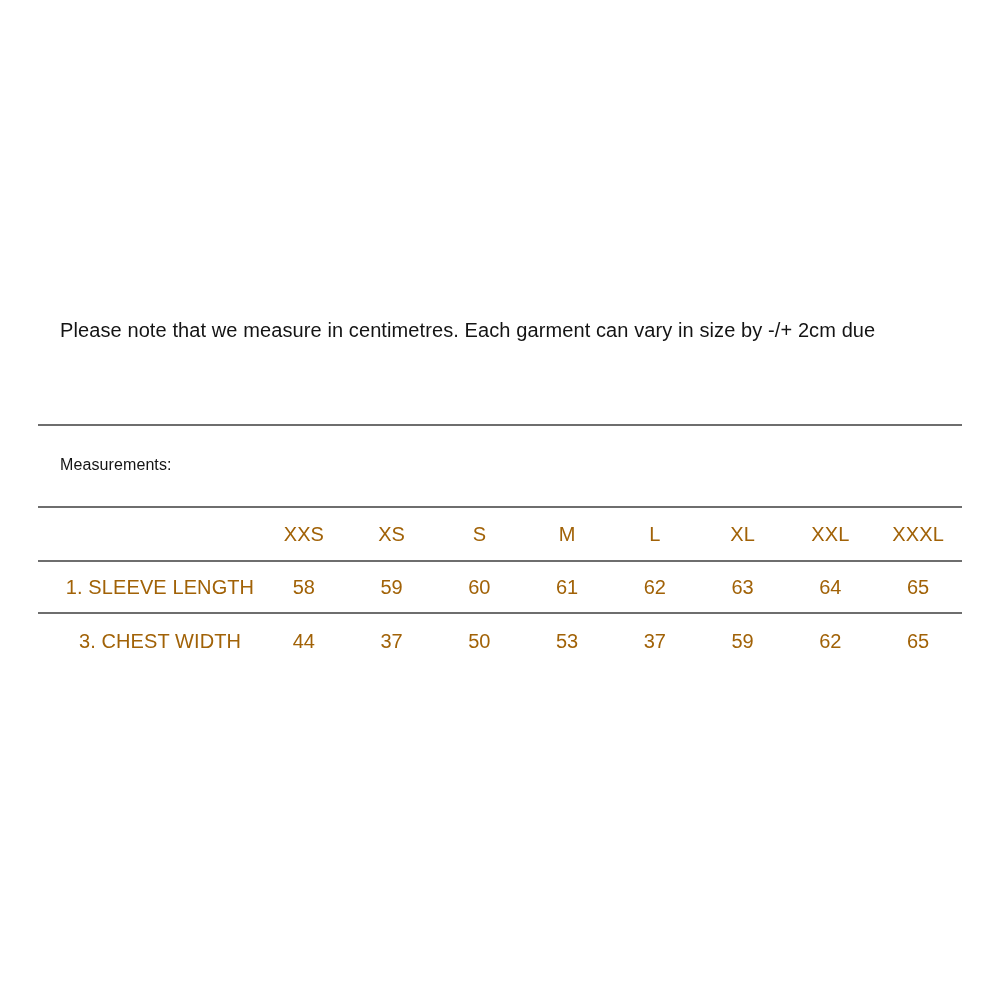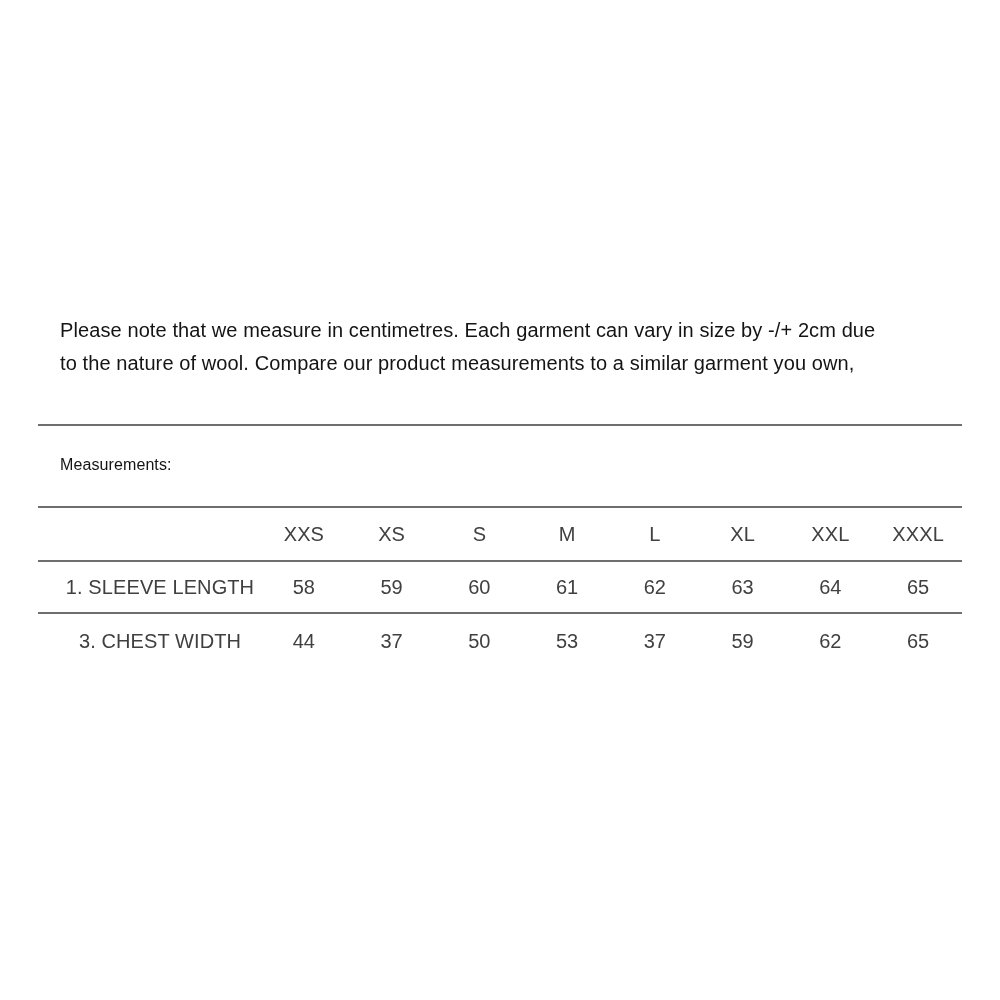--- a/index.html
+++ b/index.html
@@ -43,21 +43,21 @@
   }
   table.size-table {
     position: absolute;
     left: 38px;
     top: 506px;
     width: 924px;
     border-collapse: collapse;
     table-layout: fixed;
     border-top: 2px solid #6e6e6e;
     font-size: 20px;
-    color: #404040;
+    color: #a16207;
   }
   col.col-label { width: 222px; }
   .size-table th,
   .size-table td {
     font-weight: normal;
     padding: 0;
     text-align: center;
     letter-spacing: 0.1px;
   }
   .size-table thead th {
@@ -72,21 +72,20 @@
     padding-left: 22px !important;
   }
 </style>
 </head>
 <body>
 
 <div class="page">
 
   <div class="intro">
     <div>Please note that we measure in centimetres. Each garment can vary in size by -/+ 2cm due</div>
-    <div>to the nature of wool. Compare our product measurements to a similar garment you own,</div>
   </div>
 
   <div class="rule rule-top"></div>
 
   <div class="measurements-label">Measurements:</div>
 
   <table class="size-table">
     <colgroup>
       <col class="col-label">
       <col>

